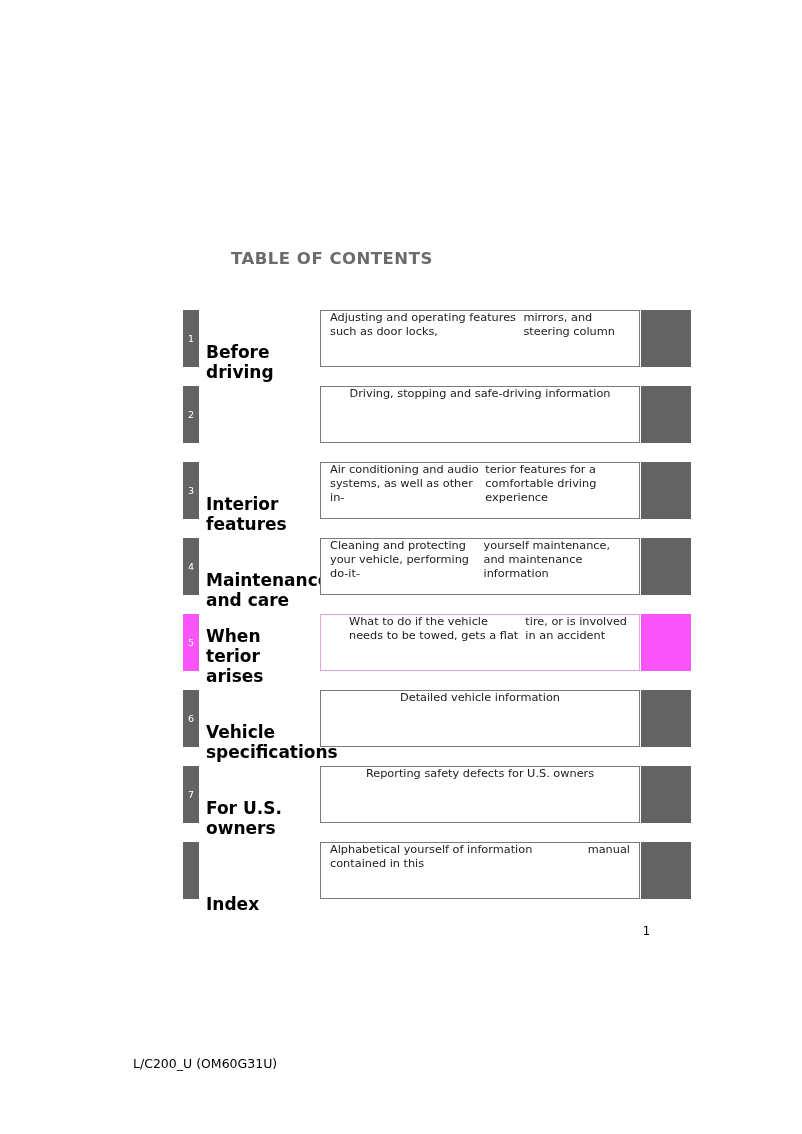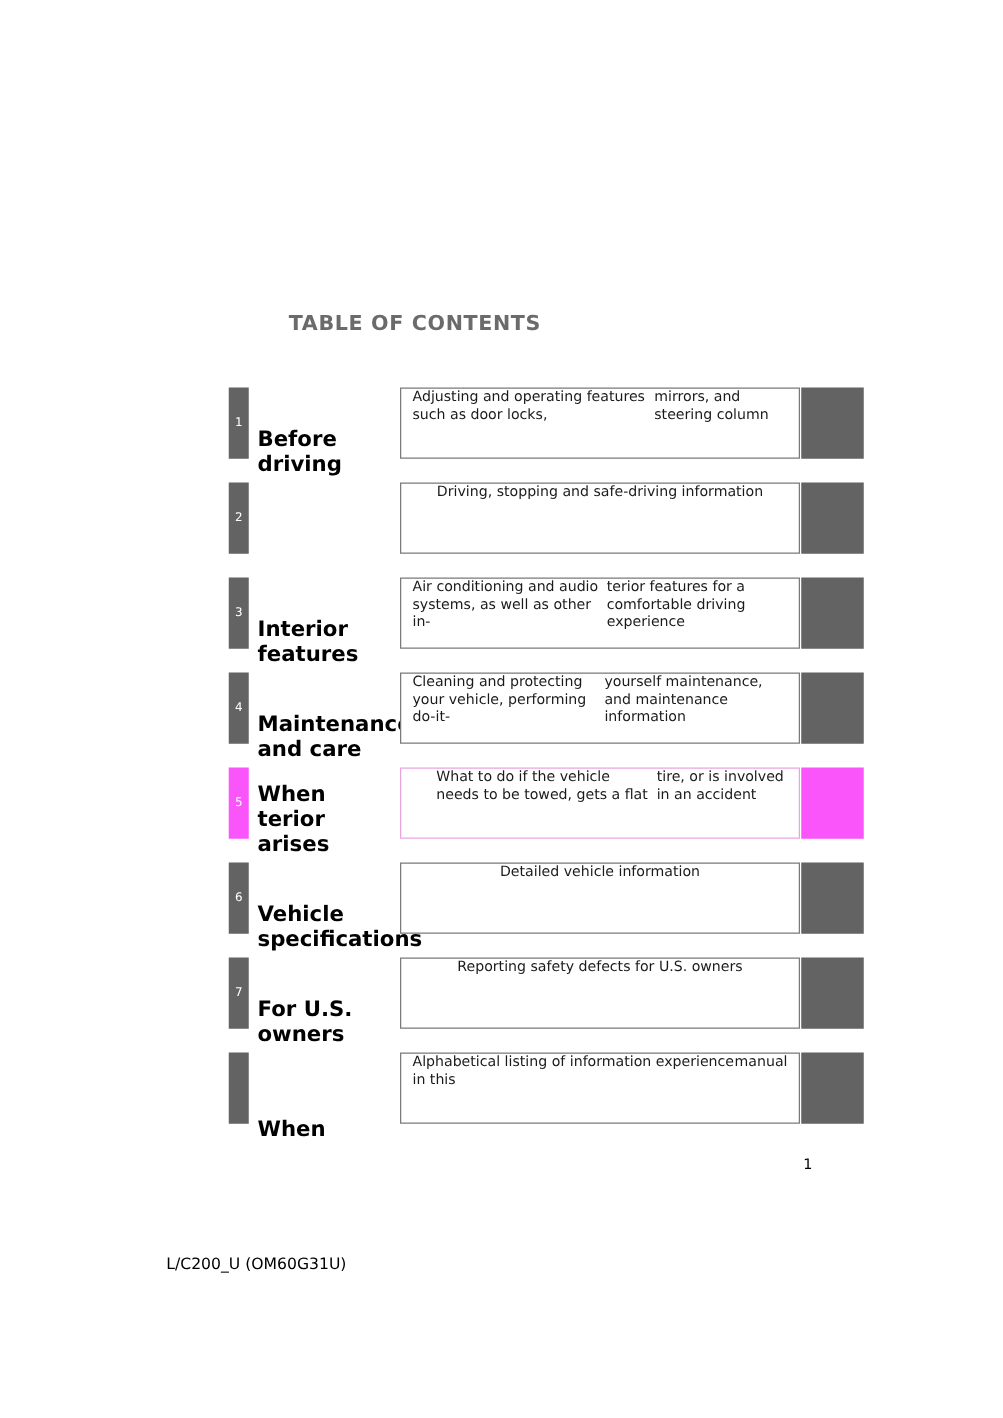--- a/index.html
+++ b/index.html
@@ -129,21 +129,21 @@
     top: 924px;
     width: 42px;
     text-align: right;
     font-size: 11.5px;
     color: #000000;
   }
 
   .footer-code {
     position: absolute;
     left: 133px;
-    top: 1003px;
+    top: 1056px;
     font-size: 12.5px;
     color: #000000;
     white-space: nowrap;
   }
 </style>
 </head>
 <body>
 
 <div class="page">
 
@@ -222,24 +222,24 @@
           <span class="lbl-line">owners</span>
         </div>
         <div class="row-desc">
           <span class="desc-line">Reporting safety defects for U.S. owners</span>
         </div>
         <div class="row-block"></div>
       </div>
       <div class="toc-row">
         <div class="row-tab"></div>
         <div class="row-label">
-          <span class="lbl-line">When</span>
-        </div>
-        <div class="row-desc">
-          <span class="desc-line">Alphabetical listing of information experience in this</span>
+          <span class="lbl-line">Index</span>
+        </div>
+        <div class="row-desc">
+          <span class="desc-line">Alphabetical yourself of information contained in this</span>
           <span class="desc-line">manual</span>
         </div>
         <div class="row-block"></div>
       </div>
     </div>
 
   <div class="page-number">1</div>
 
   <div class="footer-code">L/C200_U (OM60G31U)</div>
 

